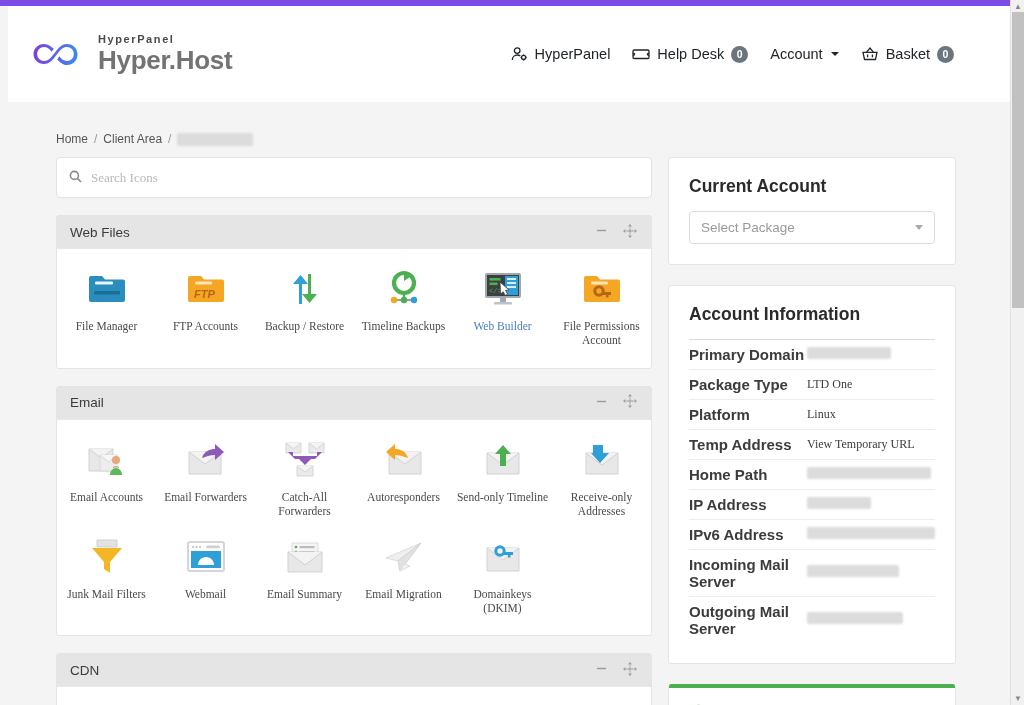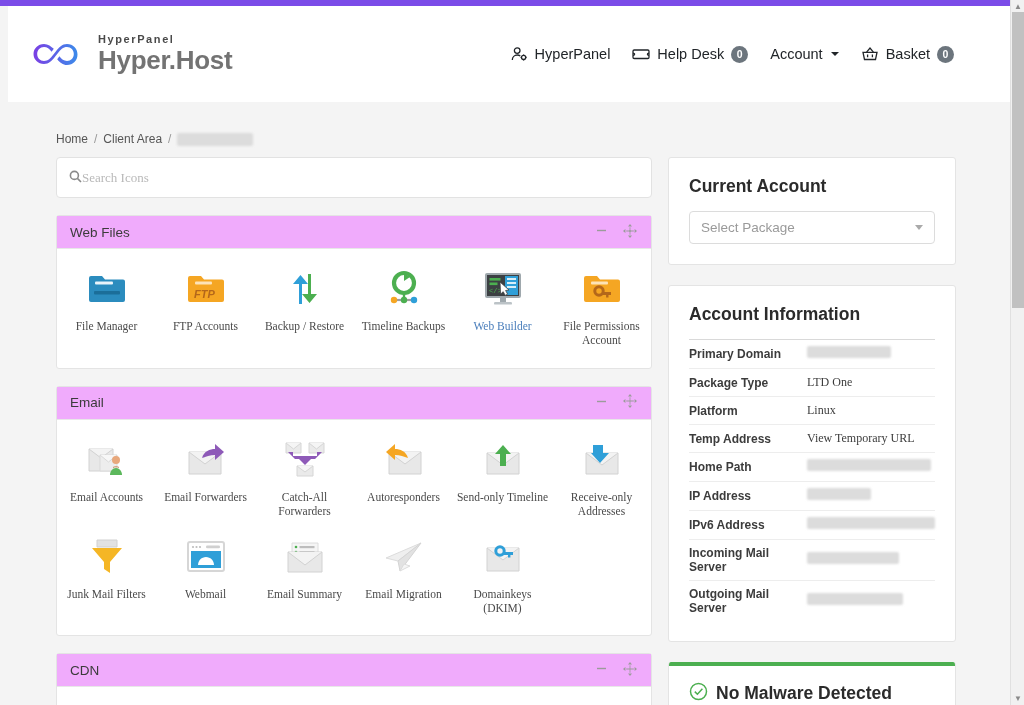--- a/index.html
+++ b/index.html
@@ -57,31 +57,31 @@
   }
   .breadcrumb a { color:#555; text-decoration:none; }
   .breadcrumb .sep { color:#999; }
   .redact { display:inline-block; background:#dcdcdc; border-radius:2px; filter: blur(1.2px); }
 
   
   .left-col { position:absolute; left:56px; top:55px; width:596px; }
 
   .searchbar {
     height:41px; background:#fff; border:1px solid #e2e2e2; border-radius:4px;
-    display:flex; align-items:center; padding:16px 12px; margin-bottom:17px;
+    display:flex; align-items:center; gap:9px; padding:16px 12px; margin-bottom:17px;
   }
   .searchbar input {
     border:none; outline:none; flex:1; font-family:"Liberation Serif", serif;
     font-size:13px; color:#333; background:transparent;
   }
   .searchbar input::placeholder { color:#b9b9b9; }
 
   .panel { background:#fff; border:1px solid #e4e4e4; border-radius:3px; margin-bottom:17px; }
   .panel-head {
-    height:33px; background:#f0abfc; border-bottom:1px solid #e8e8e8;
+    height:33px; background:#e5e5e5; border-bottom:1px solid #e8e8e8;
     display:flex; align-items:center; justify-content:space-between;
     padding:0 14px 0 13px;
   }
   .panel-title { font-size:13.5px; color:#3b3b3b; }
   .panel-ctrls { display:flex; align-items:center; gap:15px; }
   .panel-ctrls .ctl { color:#9b9b9b; cursor:pointer; display:block; }
 
   .icon-grid { display:flex; flex-wrap:wrap; padding:14px 0 8px 0; }
   .icon-cell {
     width:99px; padding:4px 2px 12px 2px;
@@ -108,21 +108,21 @@
   }
   .select .caret2 {
     width:0;height:0;border-left:4px solid transparent;border-right:4px solid transparent;
     border-top:5px solid #aaa;
   }
 
   table.info { width:100%; border-collapse:collapse; }
   table.info tr { border-top:1px solid #ededed; }
   table.info tr:first-child { border-top:1px solid #d9d9d9; }
   table.info td { padding:6px 0; vertical-align:middle; }
-  td.k { font-size:12px; font-weight:bold; color:#3c3c3c; width:51%; }
+  td.k { font-size:15px; font-weight:bold; color:#3c3c3c; width:51%; }
   td.v { font-family:"Liberation Serif", serif; font-size:12px; color:#3c3c3c; }
 
   .malware-card { padding-top:0; border-top:none; position:relative; overflow:hidden; }
   .malware-top { height:4px; background:#4caf50; margin:0 -20px 16px -20px; }
   .malware-title { display:flex; align-items:center; gap:8px; margin-bottom:14px; }
   .malware-title h3 { margin:0; font-size:17.5px; }
 
   
   .sb-track { position:absolute; top:0; right:0; width:14px; height:705px; background:#f1f1f1; border-left:1px solid #e0e0e0; }
   .sb-thumb { position:absolute; top:12px; left:1px; width:12px; height:296px; background:#c1c1c1; border-radius:0; }

